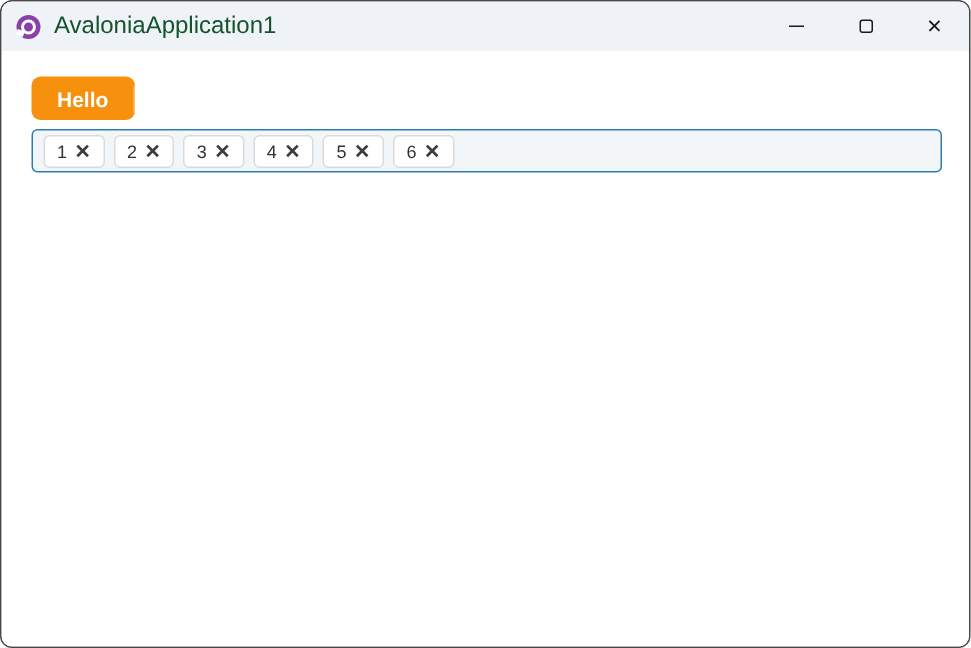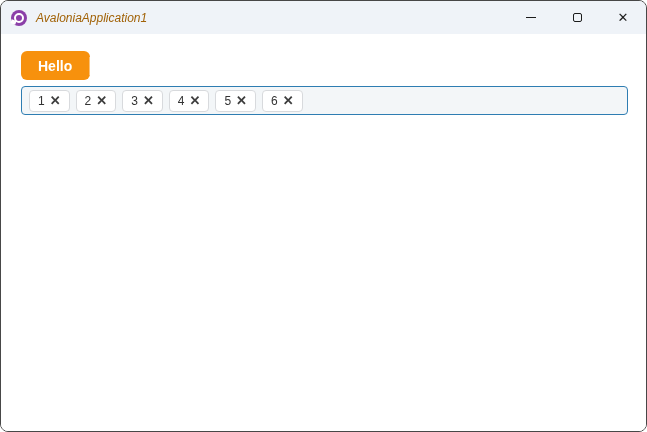--- a/index.html
+++ b/index.html
@@ -37,24 +37,23 @@
   }
   .app-icon::after {             
     content:"";
     position:absolute; left:0; bottom:2px;
     width:5px; height:4px;
     background:#ffffff;
     transform:rotate(20deg);
   }
   .title-text {
     margin-left:9px;
-    font-size:12px;
-    color:#a16207;
+    font-size:16px;
+    color:#14532d;
     white-space:nowrap;
-    font-style:italic;
   }
   .caption-buttons {
     margin-left:auto;
     display:flex;
     height:100%;
   }
   .caption-btn {
     width:46px; height:100%;
     display:flex; align-items:center; justify-content:center;
     background:transparent; border:none; cursor:default;

